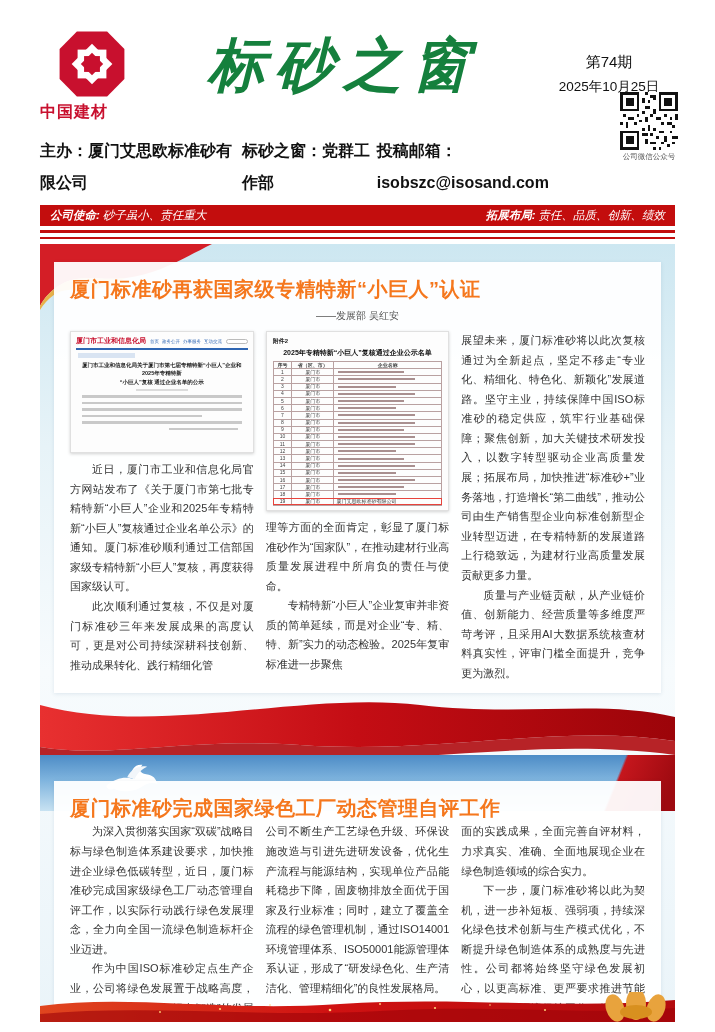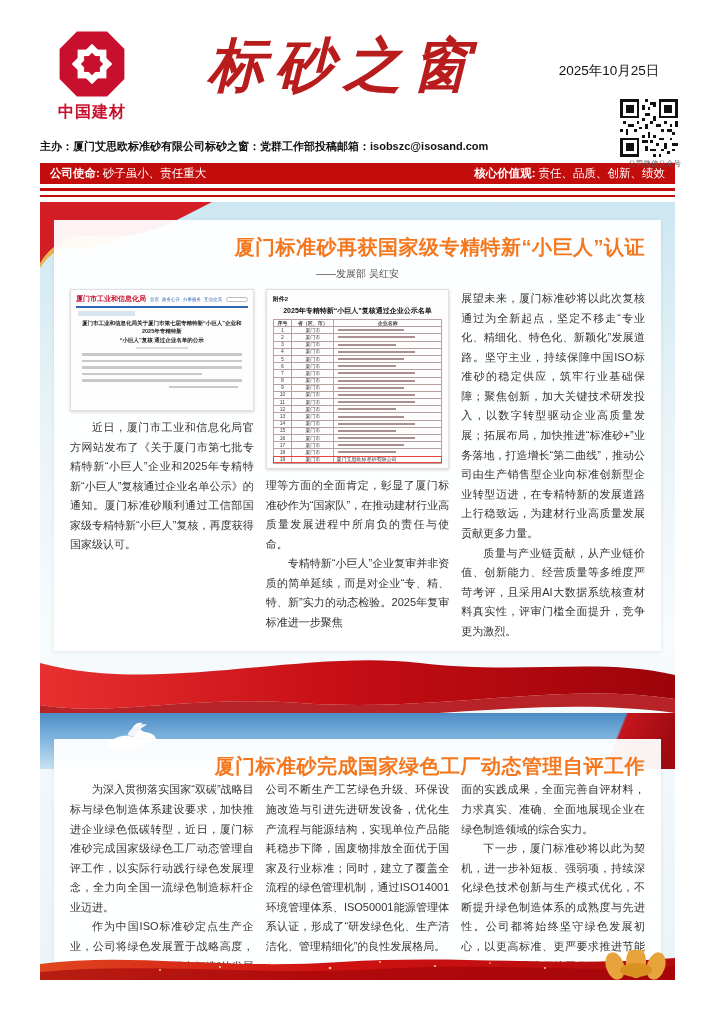--- a/index.html
+++ b/index.html
@@ -5,56 +5,56 @@
   * { margin:0; padding:0; box-sizing:border-box; }
   html,body { background:#888; }
   .page {
     width:715px; height:1032px; margin:0 auto; background:#ffffff;
     position:relative; overflow:hidden;
     font-family:"Liberation Sans","DejaVu Sans",sans-serif; color:#222;
   }
   
   .header { position:relative; padding:28px 40px 0; }
   .header-top { display:flex; align-items:flex-start; }
-  .logo-block { width:104px; text-align:center; }
+  .logo-block { width:104px; text-align:left; }
   .logo-block svg { width:72px; height:72px; display:block; margin:0 auto; }
   .brand { font-size:16px; font-weight:bold; color:#c8102e; letter-spacing:1px; margin-top:2px; }
   .title-wrap { flex:1; text-align:center; padding-top:4px; }
   .paper-title {
     font-family:"DejaVu Serif","Liberation Serif",serif;
-    font-size:58px; font-weight:bold; font-style:italic; color:#b91c1c;
+    font-size:58px; font-weight:bold; font-style:italic; color:#15803d;
     letter-spacing:10px; line-height:1.15; white-space:nowrap;
   }
   .issue-block { width:132px; text-align:center; padding-top:20px; line-height:1.8; color:#111; }
   .issue-no { font-size:15px; }
-  .issue-date { font-size:13.5px;margin-top:11px; }
-  .qr-block { position:absolute; top:99px; right:34px; width:64px; text-align:right; }
+  .issue-date { font-size:13.5px; }
+  .qr-block { position:absolute; top:92px; right:34px; width:64px; text-align:center; }
   .qr-block svg { width:58px; height:58px; display:block; margin:0 auto; background:#fff; }
   .qr-caption { font-size:7.5px; color:#555; margin-top:2px; white-space:nowrap; }
   
   .masthead { margin:12px 40px 0; padding-right:86px; }
-  .mh-row { display:flex; justify-content:flex-start; font-size:11px; font-weight:600; line-height:2.0; color:#111; }
+  .mh-row { display:flex; justify-content:flex-start; font-size:16px; font-weight:600; line-height:2.0; color:#111; }
   .mh-item b { font-weight:700; }
   
   .banner {
     margin:6px 40px 0; background:#c30d0d; color:#fff;
     display:flex; justify-content:space-between; 
-    padding:3px 10px; font-size:11.5px; white-space:nowrap;
+    padding:3px 10px; font-size:11.5px; white-space:nowrap;font-style:italic;
   }
   .banner-item .bl { font-weight:bold; margin-right:3px; }
   .double-rule { margin:4px 40px 0; height:9px; border-top:3.5px solid #c30d0d; border-bottom:2px solid #c30d0d; }
   
   .main {
     position:relative; margin:5px 40px 0; height:778px; overflow:hidden;
     background:linear-gradient(180deg,#cde7f1 0%,#e7f3f8 26%,#f7fbfd 55%,#eaf4f9 100%);
   }
   .ribbon-tl { position:absolute; top:0; left:0; width:230px; height:66px; }
   .panel { position:relative; margin:0 14px; background:rgba(255,255,255,.95); padding:10px 16px 10px; box-shadow:0 1px 4px rgba(40,80,120,.12); }
   .panel1 { margin-top:18px; }
-  .a-title { text-align:right; color:#f5771d; font-size:20px; font-weight:bold; letter-spacing:.5px; margin-top:4px; }
+  .a-title { text-align:left; color:#f5771d; font-size:20px; font-weight:bold; letter-spacing:.5px; margin-top:4px; }
   .byline { text-align:center; font-size:10px; color:#555; margin:6px 0 8px; }
   .cols { display:flex; gap:12px; }
   .col { flex:1; min-width:0; }
   .coltext { font-size:11px; line-height:1.78; text-align:justify; color:#333; }
   .coltext p { text-indent:2em; }
   .coltext.cont p:first-child { text-indent:0; }
   
   .shotbox { background:#fdfdfd; border:1px solid #e0e0e0; box-shadow:0 1px 3px rgba(0,0,0,.18); margin-bottom:7px; overflow:hidden; }
   .govbox { height:122px; padding:4px 5px; }
   .gov-head { display:flex; align-items:center; gap:4px; border-bottom:2px solid #2f66b3; padding-bottom:2px; }
@@ -107,20 +107,21 @@
           <rect x="30" y="30" width="40" height="40" fill="#ffffff" transform="rotate(45 50 50)"></rect>
           <rect x="39" y="39" width="22" height="22" fill="#c8102e"></rect>
           <rect x="39" y="39" width="22" height="22" fill="#c8102e" transform="rotate(45 50 50)"></rect>
         </svg>
         <div class="brand">中国建材</div>
       </div>
       <div class="title-wrap">
         <h1 class="paper-title">标砂之窗</h1>
       </div>
       <div class="issue-block">
+        <div class="issue-no">第74期</div>
         <div class="issue-date">2025年10月25日</div>
       </div>
     </div>
     <div class="qr-block">
       <svg viewBox="0 0 21 21" shape-rendering="crispEdges">
         <rect x="0" y="0" width="21" height="21" fill="#ffffff"></rect>
         <g fill="#111111">
           <rect x="0" y="0" width="7" height="7"></rect>
             <rect x="14" y="0" width="7" height="7"></rect>
             <rect x="0" y="14" width="7" height="7"></rect>
@@ -149,21 +150,21 @@
   <div class="masthead">
     <div class="mh-row">
         <span class="mh-item"><b>主办：</b><span>厦门艾思欧标准砂有限公司</span></span>
         <span class="mh-item"><b>标砂之窗：</b><span>党群工作部</span></span>
         <span class="mh-item"><b>投稿邮箱：</b><span>isobszc@isosand.com</span></span>
       </div>
   </div>
 
   <div class="banner">
       <div class="banner-item"><b class="bl">公司使命:</b><span class="bt">砂子虽小、责任重大</span></div>
-      <div class="banner-item"><b class="bl">核心价值观:</b><span class="bt">责任、品质、创新、绩效</span></div>
+      <div class="banner-item"><b class="bl">拓展布局:</b><span class="bt">责任、品质、创新、绩效</span></div>
     </div>
   <div class="double-rule"></div>
 
   <main class="main">
 
     <svg class="ribbon-tl" viewBox="0 0 230 66" preserveAspectRatio="none">
       <path d="M0 0 L172 0 C140 16 118 30 86 34 C60 37 40 30 22 40 C12 45 4 54 0 62 Z" fill="#d41e26"></path>
       <path d="M0 62 C4 54 12 45 22 40 C40 30 60 37 86 34 C70 42 50 48 34 46 C20 44 8 53 0 66 Z" fill="#e9b24a"></path>
     </svg>
 
@@ -191,20 +192,21 @@
             <div class="bar date"></div>
             <div class="bar"></div>
             <div class="bar"></div>
             <div class="bar"></div>
             <div class="bar mid"></div>
             <div class="bar"></div>
             <div class="bar short"></div>
           </div>
           <div class="coltext">
               <p>近日，厦门市工业和信息化局官方网站发布了《关于厦门市第七批专精特新“小巨人”企业和2025年专精特新“小巨人”复核通过企业名单公示》的通知。厦门标准砂顺利通过工信部国家级专精特新“小巨人”复核，再度获得国家级认可。</p>
+              <p>此次顺利通过复核，不仅是对厦门标准砂三年来发展成果的高度认可，更是对公司持续深耕科技创新、推动成果转化、践行精细化管</p>
             </div>
         </div>
         <div class="col">
           <div class="shotbox rosterbox">
             <div class="ros-att">附件2</div>
             <div class="ros-title">2025年专精特新“小巨人”复核通过企业公示名单</div>
             <table class="ros-table">
               <thead>
                 <tr>
                     <th>序号</th>

